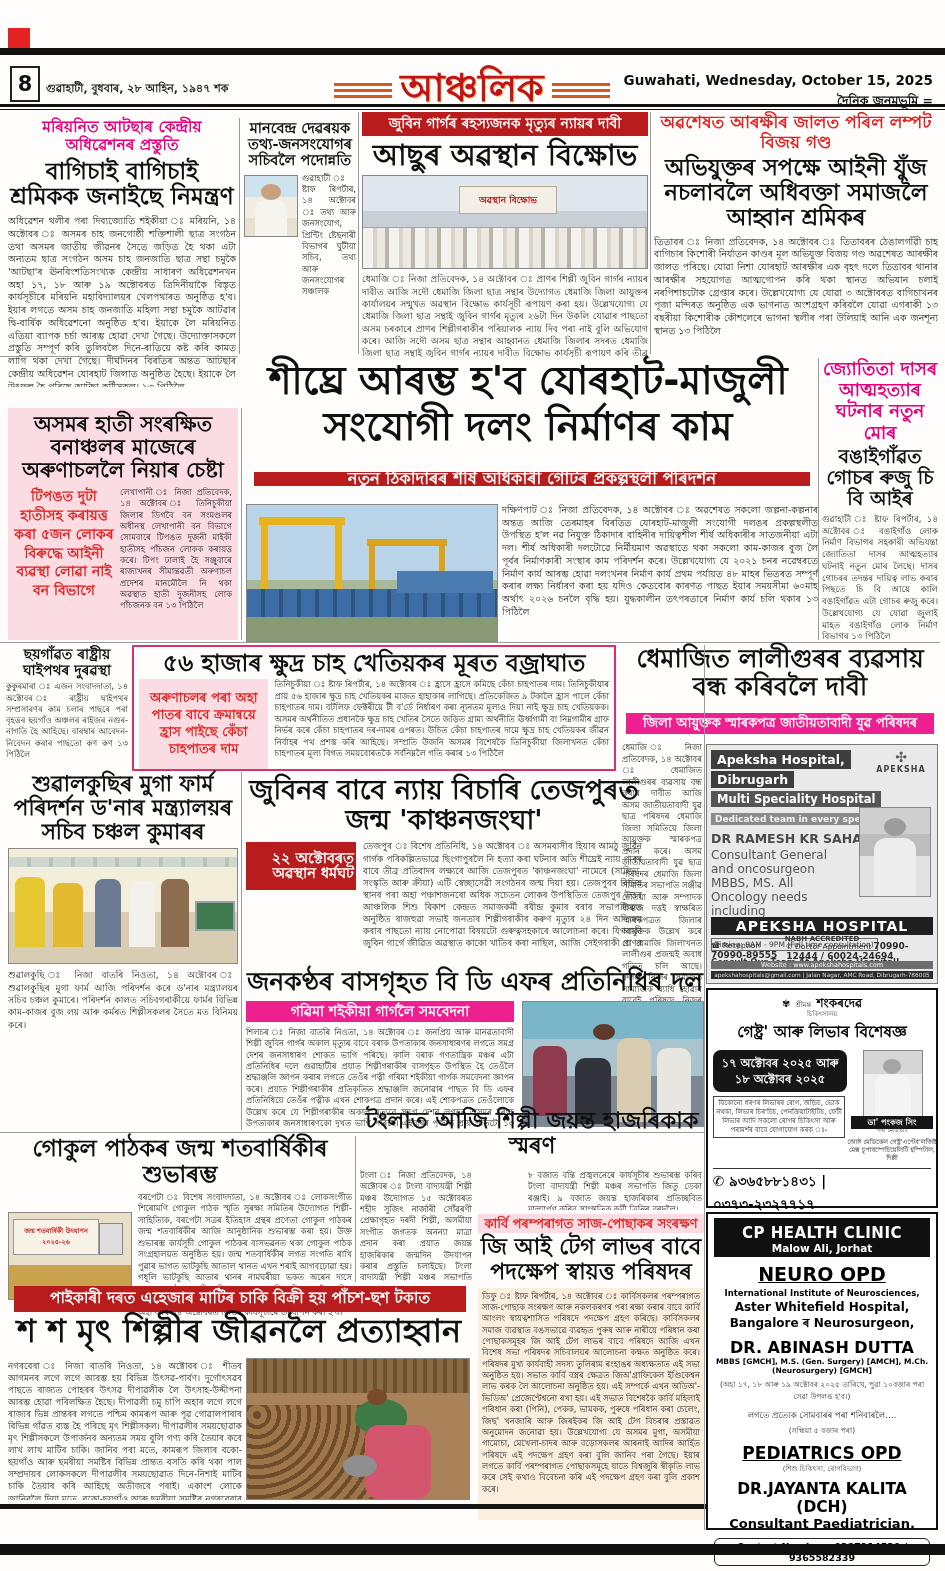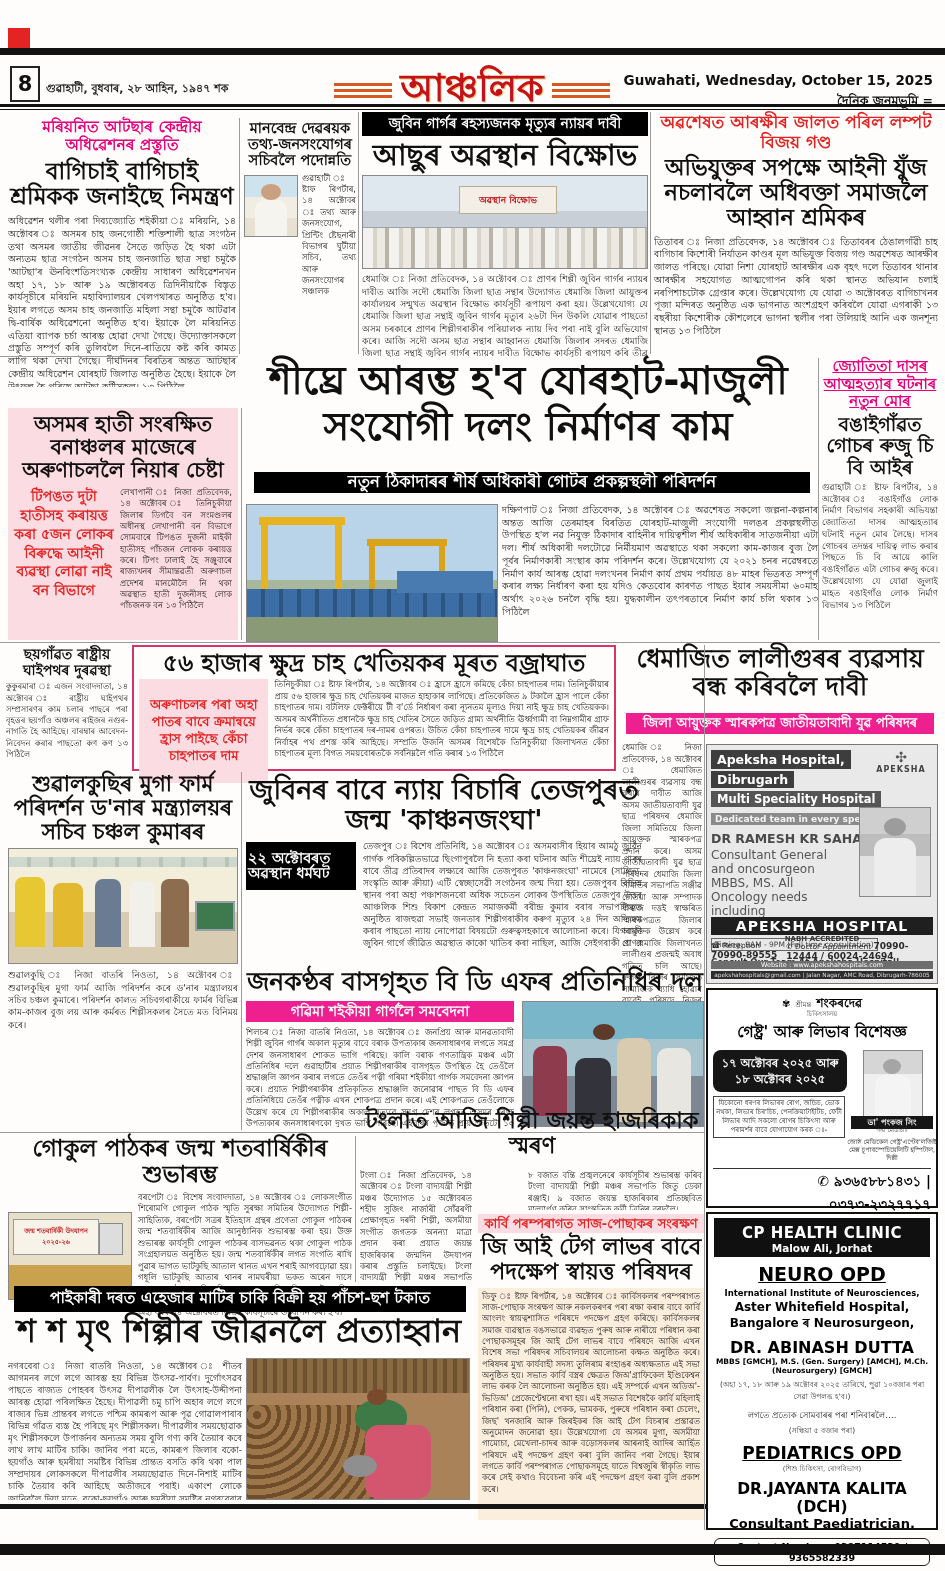--- a/index.html
+++ b/index.html
@@ -3,21 +3,21 @@
 <meta charset="utf-8">
 <style>
   html,body{margin:0;padding:0;background:#d8d8d8;}
   #page{position:relative;width:945px;height:1571px;background:#fffdfb;margin:0 auto;
         font-family:"DejaVu Sans","Liberation Sans",sans-serif;overflow:hidden;}
   .abs{position:absolute;}
   .hl{font-weight:bold;color:#101010;text-align:center;line-height:1.12;}
   .kicker-m{color:#e6007e;font-weight:bold;text-align:center;line-height:1.18;}
   .kicker-r{color:#e32423;font-weight:bold;text-align:center;line-height:1.18;}
   .body{font-size:9.3px;line-height:1.37;text-align:justify;color:#1c1c1c;overflow:hidden;}
-  .banner-red{background:#000000;color:#fff;font-weight:bold;text-align:left;
+  .banner-red{background:#b91c1c;color:#fff;font-weight:bold;text-align:right;
               display:flex;align-items:center;justify-content:center;line-height:1.1;}
   .sub-magenta{background:#ee1f8e;color:#fff;font-weight:bold;text-align:center;
               display:flex;align-items:center;justify-content:center;line-height:1.1;}
   .vline{position:absolute;width:1px;background:#9b9b9b;}
   .hline{position:absolute;height:1px;background:#9b9b9b;}
   .photo{position:absolute;overflow:hidden;border:1px solid #888;}
   .pinkbox{background:#fbdce3;}
   .adframe{border:2px solid #101010;background:#fff;}
   .grayscale *{color:#2b2b2b;}
 </style>
@@ -85,52 +85,52 @@
 
   <div class="abs pinkbox" style="left:8px;top:408px;width:230px;height:232px;padding:5px 5px;box-sizing:border-box;">
     <div class="hl" style="font-size:20.5px;">অসমৰ হাতী সংৰক্ষিত বনাঞ্চলৰ মাজেৰে অৰুণাচললৈ নিয়াৰ চেষ্টা</div>
     <div style="display:flex;gap:5px;margin-top:5px;">
       <div class="kicker-r" style="width:102px;font-size:14px;line-height:1.35;">টিপঙত দুটা হাতীসহ কৰায়ত্ত কৰা ৫জন লোকৰ বিৰুদ্ধে আইনী ব্যৱস্থা লোৱা নাই বন বিভাগে</div>
       <div class="body" style="width:112px;font-size:8.3px;height:132px;">লেখাপানী ঃ নিজা প্ৰতিবেদক, ১৪ অক্টোবৰ ঃ তিনিচুকীয়া জিলাৰ ডিগবৈ বন সংমণ্ডলৰ অধীনস্থ লেখাপানী বন বিভাগে সোমবাৰে টিপঙত দুজনী মাইকী হাতীসহ পাঁচজন লোকক কৰায়ত্ত কৰে। টিপং ঢালাই হৈ সঞ্জুবাৰে ৰাজ্যখনৰ সীমান্তৱৰ্তী অৰুণাচল প্ৰদেশৰ মানমৌলৈ নি থকা অৱস্থাত হাতী দুজনীসহ লোক পাঁচজনক বন   ১৩ পিঠিলৈ</div>
     </div>
   </div>
 
   <div class="abs hl" style="left:242px;top:358px;width:572px;font-size:39px;line-height:1.18;">শীঘ্ৰে আৰম্ভ হ'ব যোৰহাট-মাজুলী সংযোগী দলং নিৰ্মাণৰ কাম</div>
-  <div class="abs banner-red" style="left:254px;top:472px;width:556px;height:21px;font-size:16.5px;">নতুন ঠিকাদাৰৰ শীৰ্ষ অধিকাৰী গোটৰ প্ৰকল্পস্থলী পৰিদৰ্শন</div>
+  <div class="abs banner-red" style="left:254px;top:472px;width:556px;height:14px;font-size:16.5px;">নতুন ঠিকাদাৰৰ শীৰ্ষ অধিকাৰী গোটৰ প্ৰকল্পস্থলী পৰিদৰ্শন</div>
   <div class="photo" style="left:246px;top:504px;width:250px;height:136px;background:linear-gradient(#b9d4e8 0 55%,#a8b99b 55% 70%,#8b9a76 70%);">
     <div style="position:absolute;left:12px;top:12px;width:86px;height:8px;background:#e8b321;"></div>
     <div style="position:absolute;left:14px;top:12px;width:7px;height:72px;background:#e8b321;"></div>
     <div style="position:absolute;left:88px;top:12px;width:7px;height:72px;background:#e8b321;"></div>
     <div style="position:absolute;left:120px;top:34px;width:80px;height:7px;background:#d9a41c;"></div>
     <div style="position:absolute;left:122px;top:34px;width:6px;height:58px;background:#d9a41c;"></div>
     <div style="position:absolute;left:192px;top:34px;width:6px;height:58px;background:#d9a41c;"></div>
     <div style="position:absolute;left:0px;top:84px;width:250px;height:28px;background:repeating-linear-gradient(90deg,#3c6ea5 0 14px,#2c5580 14px 18px);"></div>
     <div style="position:absolute;left:150px;top:66px;width:96px;height:22px;background:#4a7bb0;"></div>
   </div>
   <div class="abs body" style="left:502px;top:504px;width:316px;height:138px;">দক্ষিণপাট ঃ নিজা প্ৰতিবেদক, ১৪ অক্টোবৰ ঃ অৱশেষত সকলো জল্পনা-কল্পনাৰ অন্তত আজি তেৰমাহৰ বিৰতিত যোৰহাট-মাজুলী সংযোগী দলঙৰ প্ৰকল্পস্থলীত উপস্থিত হ'ল নৱ নিযুক্ত ঠিকাদাৰ বাহিনীৰ দায়িত্বশীল শীৰ্ষ অধিকাৰীৰ সাতজনীয়া এটা দল। শীৰ্ষ অধিকাৰী দলটোৱে নিৰ্মীয়মাণ অৱস্থাতে থকা সকলো কাম-কাজৰ বুজ লৈ পূৰ্বৰ নিৰ্মাণকাৰী সংস্থাৰ কাম পৰিদৰ্শন কৰে। উল্লেখযোগ্য যে ২০২১ চনৰ নৱেম্বৰতে নিৰ্মাণ কাৰ্য আৰম্ভ হোৱা দলংখনৰ নিৰ্মাণ কাৰ্য প্ৰথম পৰ্যায়ত ৪৮ মাহৰ ভিতৰত সম্পূৰ্ণ কৰাৰ লক্ষ্য নিৰ্ধাৰণ কৰা হয় যদিও কেতবোৰ কাৰণত পাছত ইয়াৰ সময়সীমা ৬০মাহ অৰ্থাৎ ২০২৬ চনলৈ বৃদ্ধি হয়। যুদ্ধকালীন তৎপৰতাৰে নিৰ্মাণ কাৰ্য চলি থকাৰ   ১৩ পিঠিলৈ</div>
 
   <div class="abs" style="left:822px;top:358px;width:116px;">
-    <div class="kicker-m" style="font-size:15px;text-decoration:underline;">জ্যোতিতা দাসৰ আত্মহত্যাৰ ঘটনাৰ নতুন মোৰ</div>
+    <div class="kicker-m" style="font-size:18px;">জ্যোতিতা দাসৰ আত্মহত্যাৰ ঘটনাৰ নতুন মোৰ</div>
     <div class="hl" style="font-size:19px;margin-top:3px;">বঙাইগাঁৱত গোচৰ ৰুজু চি বি আইৰ</div>
     <div class="body" style="font-size:8.6px;height:150px;margin-top:4px;">গুৱাহাটী ঃ ষ্টাফ ৰিপৰ্টাৰ, ১৪ অক্টোবৰ ঃ বঙাইগাঁও লোক নিৰ্মাণ বিভাগৰ সহকাৰী অভিযন্তা জ্যোতিতা দাসৰ আত্মহত্যাৰ ঘটনাই নতুন মোৰ লৈছে। দাসৰ গোচৰৰ তদন্তৰ দায়িত্ব লাভ কৰাৰ পিছতে চি বি আয়ে কালি বঙাইগাঁৱত এটা গোচৰ ৰুজু কৰে। উল্লেখযোগ্য যে যোৱা জুলাই মাহত বঙাইগাঁও লোক নিৰ্মাণ বিভাগৰ   ১৩ পিঠিলৈ</div>
   </div>
   <div class="vline" style="left:818px;top:358px;height:282px;"></div>
   <div class="vline" style="left:241px;top:408px;height:232px;"></div>
 
   <div class="hline" style="left:0;top:642px;width:940px;"></div>
 
   <div class="abs" style="left:6px;top:647px;width:122px;">
     <div class="hl" style="font-size:14px;">ছয়গাঁৱত ৰাষ্ট্ৰীয় ঘাইপথৰ দুৰৱস্থা</div>
     <div class="body" style="font-size:8.2px;height:86px;margin-top:3px;">কুকুৰমাৰা ঃ এজন সংবাদদাতা, ১৪ অক্টোবৰ ঃ ৰাষ্ট্ৰীয় ঘাইপথৰ সম্প্ৰসাৰণৰ কাম চলাৰ পাছৰে পৰা বৃহত্তৰ ছয়গাঁও অঞ্চলৰ ৰাইজৰ নগুৰ-নাগতি হৈ আহিছে। বাৰম্বাৰ আবেদন-নিবেদন কৰাৰ পাছতো কণ কণ   ১৩ পিঠিলৈ</div>
   </div>
 
   <div class="abs" style="left:132px;top:645px;width:484px;height:126px;border:2px solid #d6336c;box-sizing:border-box;padding:3px 5px;">
     <div class="hl" style="font-size:23.5px;">৫৬ হাজাৰ ক্ষুদ্ৰ চাহ খেতিয়কৰ মূৰত বজ্ৰাঘাত</div>
     <div style="display:flex;gap:6px;margin-top:3px;">
-      <div class="kicker-r pinkbox" style="width:126px;font-size:13px;line-height:1.3;padding:18px 2px;">অৰুণাচলৰ পৰা অহা পাতৰ বাবে ক্ৰমান্বয়ে হ্ৰাস পাইছে কেঁচা চাহপাতৰ দাম</div>
+      <div class="kicker-r pinkbox" style="width:126px;font-size:13px;line-height:1.3;padding:11px 2px;">অৰুণাচলৰ পৰা অহা পাতৰ বাবে ক্ৰমান্বয়ে হ্ৰাস পাইছে কেঁচা চাহপাতৰ দাম</div>
       <div class="body" style="width:336px;font-size:8.4px;height:82px;">তিনিচুকীয়া ঃ ষ্টাফ ৰিপৰ্টাৰ, ১৪ অক্টোবৰ ঃ হ্ৰাসে হ্ৰাসে কমিছে কেঁচা চাহপাতৰ দাম। তিনিচুকীয়াৰ প্ৰায় ৫৬ হাজাৰ ক্ষুদ্ৰ চাহ খেতিয়কৰ মাজত হাহাকাৰ লাগিছে। প্ৰতিকেজিত ৯ টকালৈ হ্ৰাস পালে কেঁচা চাহপাতৰ দাম। বটলিফ ফেক্টৰীয়ে টী ব'ৰ্ডে নিৰ্ধাৰণ কৰা ন্যূনতম মূল্যও দিয়া নাই ক্ষুদ্ৰ চাহ খেতিয়কক। অসমৰ অৰ্থনীতিত প্ৰধানকৈ ক্ষুদ্ৰ চাহ খেতিৰ সৈতে জড়িত গ্ৰাম্য অৰ্থনীতি ঊৰ্ধ্বগামী বা নিম্নগামীৰ গ্ৰাফ নিৰ্ভৰ কৰে কেঁচা চাহপাতৰ দৰ-দামৰ ওপৰত। উচিত কেঁচা চাহপাতৰ দামে ক্ষুদ্ৰ চাহ খেতিয়কৰ জীৱন নিৰ্বাহৰ পথ প্ৰশস্ত কৰি আহিছে। সম্প্ৰতি উজনি অসমৰ বিশেষকৈ তিনিচুকীয়া জিলাখনত কেঁচা চাহপাতৰ মূল্য বিগত সময়বোৰতকৈ সৰ্বনিম্নলৈ গতি কৰাৰ   ১৩ পিঠিলৈ</div>
     </div>
   </div>
 
   <div class="abs hl" style="left:622px;top:645px;width:316px;font-size:25px;">ধেমাজিত লালীগুৰৰ ব্যৱসায় বন্ধ কৰিবলৈ দাবী</div>
   <div class="abs sub-magenta" style="left:626px;top:713px;width:308px;height:21px;font-size:13px;">জিলা আয়ুক্তক স্মাৰকপত্ৰ জাতীয়তাবাদী যুৱ পৰিষদৰ</div>
   <div class="abs body" style="left:622px;top:742px;width:80px;height:390px;font-size:8.4px;">ধেমাজি ঃ নিজা প্ৰতিবেদক, ১৪ অক্টোবৰ ঃ ধেমাজিত লালীগুৰৰ ব্যৱসায় বন্ধ কৰাৰ দাবীত আজি অসম জাতীয়তাবাদী যুৱ ছাত্ৰ পৰিষদৰ ধেমাজি জিলা সমিতিয়ে জিলা আয়ুক্তক স্মাৰকপত্ৰ প্ৰদান কৰে। অসম জাতীয়তাবাদী যুৱ ছাত্ৰ পৰিষদৰ ধেমাজি জিলা সমিতিৰ সভাপতি সঞ্জীৱ চেতিয়া আৰু সম্পাদক ধীৰাজ দত্তই স্বাক্ষৰিত স্মাৰকপত্ৰত জিলাৰ আয়ুক্তক উল্লেখ কৰে যে ধেমাজি জিলাখনত লালীগুৰ প্ৰজন্মই অবাধ গতিত চলি আছে। ফলত নিজৰ সমাজত সামাজিক ব্যাধি হোৱাৰ বাবেই পৰিষদে নিজৰ সত্বৰক   ১৩ পিঠিলৈ</div>
 
   <div class="abs grayscale" style="left:706px;top:744px;width:232px;height:240px;border:1px solid #777;background:#e9e9e9;box-sizing:border-box;padding:4px;">
     <div style="position:relative;height:100%;">
@@ -262,21 +262,21 @@
       <div style="position:absolute;left:0;top:0;width:128px;background:#161616;color:#fff;font-weight:bold;font-size:11.5px;text-align:center;border-radius:8px;padding:5px 3px;line-height:1.4;">১৭ অক্টোবৰ ২০২৫ আৰু ১৮ অক্টোবৰ ২০২৫</div>
       <div style="position:absolute;left:0;top:46px;width:126px;border:1px solid #444;font-size:6.8px;color:#222;text-align:center;padding:2px;line-height:1.35;">যিকোনো ধৰণৰ লিভাৰৰ ৰোগ, জন্ডিচ, ভোক নথকা, লিভাৰ চিৰ'চিচ, পেনক্ৰিয়াটাইটিচ, ফেটী লিভাৰ আদি সকলো ৰোগৰ চিকিৎসা আৰু পৰামৰ্শৰ বাবে যোগাযোগ কৰক ঃ-</div>
       <div class="photo" style="left:150px;top:0;width:58px;height:66px;background:linear-gradient(#d6d6d6 0 35%,#efefef 35%);">
         <div style="position:absolute;left:19px;top:8px;width:18px;height:15px;border-radius:50%;background:#a5a5a5;"></div>
         <div style="position:absolute;left:11px;top:24px;width:36px;height:42px;border-radius:10px 10px 0 0;background:#f4f4f4;"></div>
       </div>
       <div style="position:absolute;left:138px;top:66px;width:82px;background:#161616;color:#fff;font-size:8px;font-weight:bold;text-align:center;">ডা' পংকজ সিং</div>
       <div style="position:absolute;left:138px;top:77px;width:82px;font-size:5.5px;text-align:center;color:#333;">গঙা মেডিচিটি</div>
       <div style="position:absolute;left:132px;top:88px;width:94px;font-size:6.4px;text-align:center;color:#222;line-height:1.3;">জ্যেষ্ঠ মেডিকেল গেষ্ট্ৰ'এণ্টেৰ'লজিষ্ট মেক্স চুপাৰস্পেচিয়েলিটি হস্পিটাল, দিল্লী</div>
     </div>
-    <div style="font-size:13.5px;font-weight:bold;text-align:right;border-top:1px solid #333;padding-top:2px;"><span>✆ </span><span>৯৩৬৫৮৮১৪৩১ | ০৩৭৩-২৩২৭৭১৭</span></div>
+    <div style="font-size:13.5px;font-weight:bold;text-align:left;border-top:1px solid #333;padding-top:2px;"><span>✆ </span><span>৯৩৬৫৮৮১৪৩১ | ০৩৭৩-২৩২৭৭১৭</span></div>
     <div style="background:#3a3a3a;color:#fff;font-size:7px;text-align:center;border-radius:8px;margin-top:2px;padding:1px 0;">অনলাইনৰ জৰিয়তে পঞ্জীয়ন কৰিব পাৰিব :: www.sshri.com</div>
     <div style="display:flex;align-items:center;gap:4px;margin-top:4px;justify-content:center;">
       <span style="font-size:11px;">◉</span>
       <div style="text-align:center;">
         <div style="font-size:12px;font-weight:bold;">শ্ৰীমন্ত শংকৰদেৱ চিকিৎসালয়</div>
         <div style="font-size:8.5px;">মানকটা পথ, ডিব্ৰুগড়</div>
       </div>
     </div>
   </div>
 

